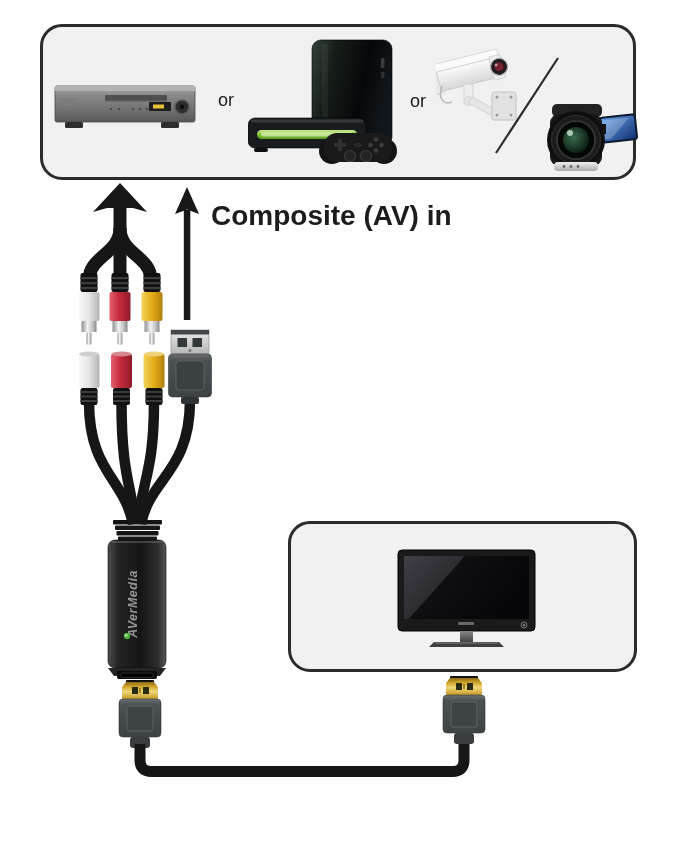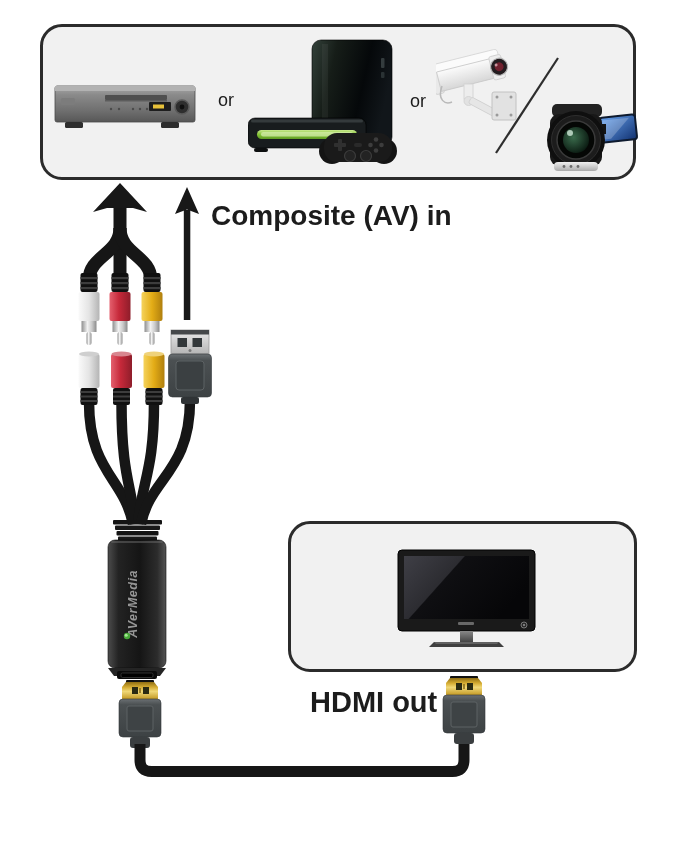--- a/index.html
+++ b/index.html
@@ -339,15 +339,14 @@
     <rect x="2" y="2" width="137" height="81" rx="4" fill="#1a1a1a" stroke="#000" stroke-width="1"></rect>
     <rect x="8" y="8" width="125" height="63" fill="url(#gScreenTv)"></rect>
     <rect x="62" y="74" width="16" height="3" rx="1" fill="#8a8a8a" opacity="0.7"></rect>
     <circle cx="128" cy="77" r="3" fill="#2a2a2a" stroke="#777" stroke-width="1"></circle>
     <circle cx="128" cy="77" r="1" fill="#999999"></circle>
     <rect x="64" y="83" width="13" height="11" fill="url(#gNeckTv)"></rect>
     <polygon points="38,94 103,94 108,99 33,99" fill="#3f3f3f"></polygon>
     <polygon points="38,94 103,94 101,96 40,96" fill="#7a7a7a" opacity="0.6"></polygon>
   </svg>
 
-  <div class="lbl lbl-big" style="left:310px;top:686px;font-size:29px;">HDMI out</div>
 
 </div>
 
 </body></html>

